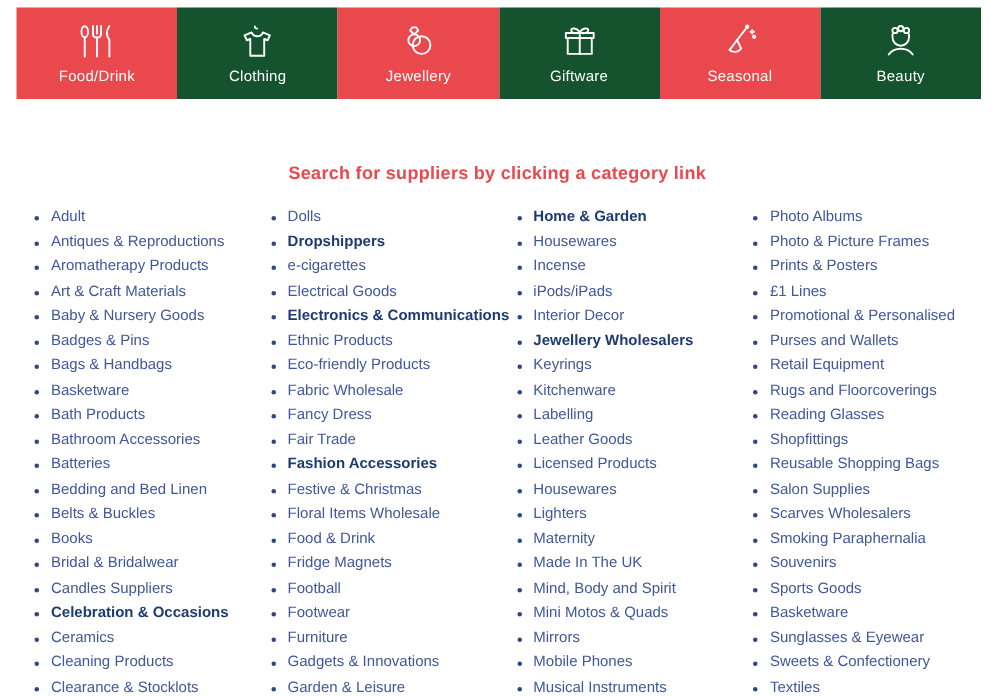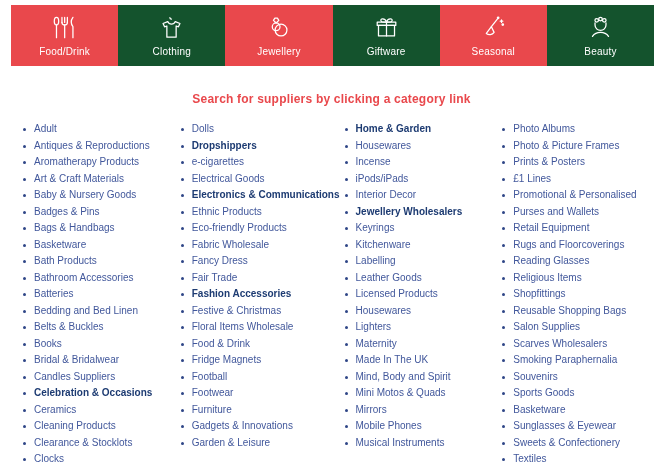--- a/index.html
+++ b/index.html
@@ -23,21 +23,21 @@
     cursor: pointer;
   }
   .tab.red  { background: #e9484c; }
   .tab.navy { background: #14532d; }
   .tab-icon { width: 27px; height: 27px; display: block; }
   .tab-icon svg { width: 100%; height: 100%; display: block; }
   .tab-label { font-size: 10px; letter-spacing: 0.2px; }
 
   
   .heading {
-    margin-top: 26px;
+    margin-top: 42px;
     text-align: center;
     color: #e9484c;
     font-size: 12px;
     font-weight: bold;
     letter-spacing: 0.2px;
   }
 
   
   .columns {
     display: grid;
@@ -218,21 +218,20 @@
     <ul>
       <li>Photo Albums</li>
       <li>Photo &amp; Picture Frames</li>
       <li>Prints &amp; Posters</li>
       <li>£1 Lines</li>
       <li>Promotional &amp; Personalised</li>
       <li>Purses and Wallets</li>
       <li>Retail Equipment</li>
       <li>Rugs and Floorcoverings</li>
       <li>Reading Glasses</li>
-      <li>Religious Items</li>
       <li>Shopfittings</li>
       <li>Reusable Shopping Bags</li>
       <li>Salon Supplies</li>
       <li>Scarves Wholesalers</li>
       <li>Smoking Paraphernalia</li>
       <li>Souvenirs</li>
       <li>Sports Goods</li>
       <li>Basketware</li>
       <li>Sunglasses &amp; Eyewear</li>
       <li>Sweets &amp; Confectionery</li>

